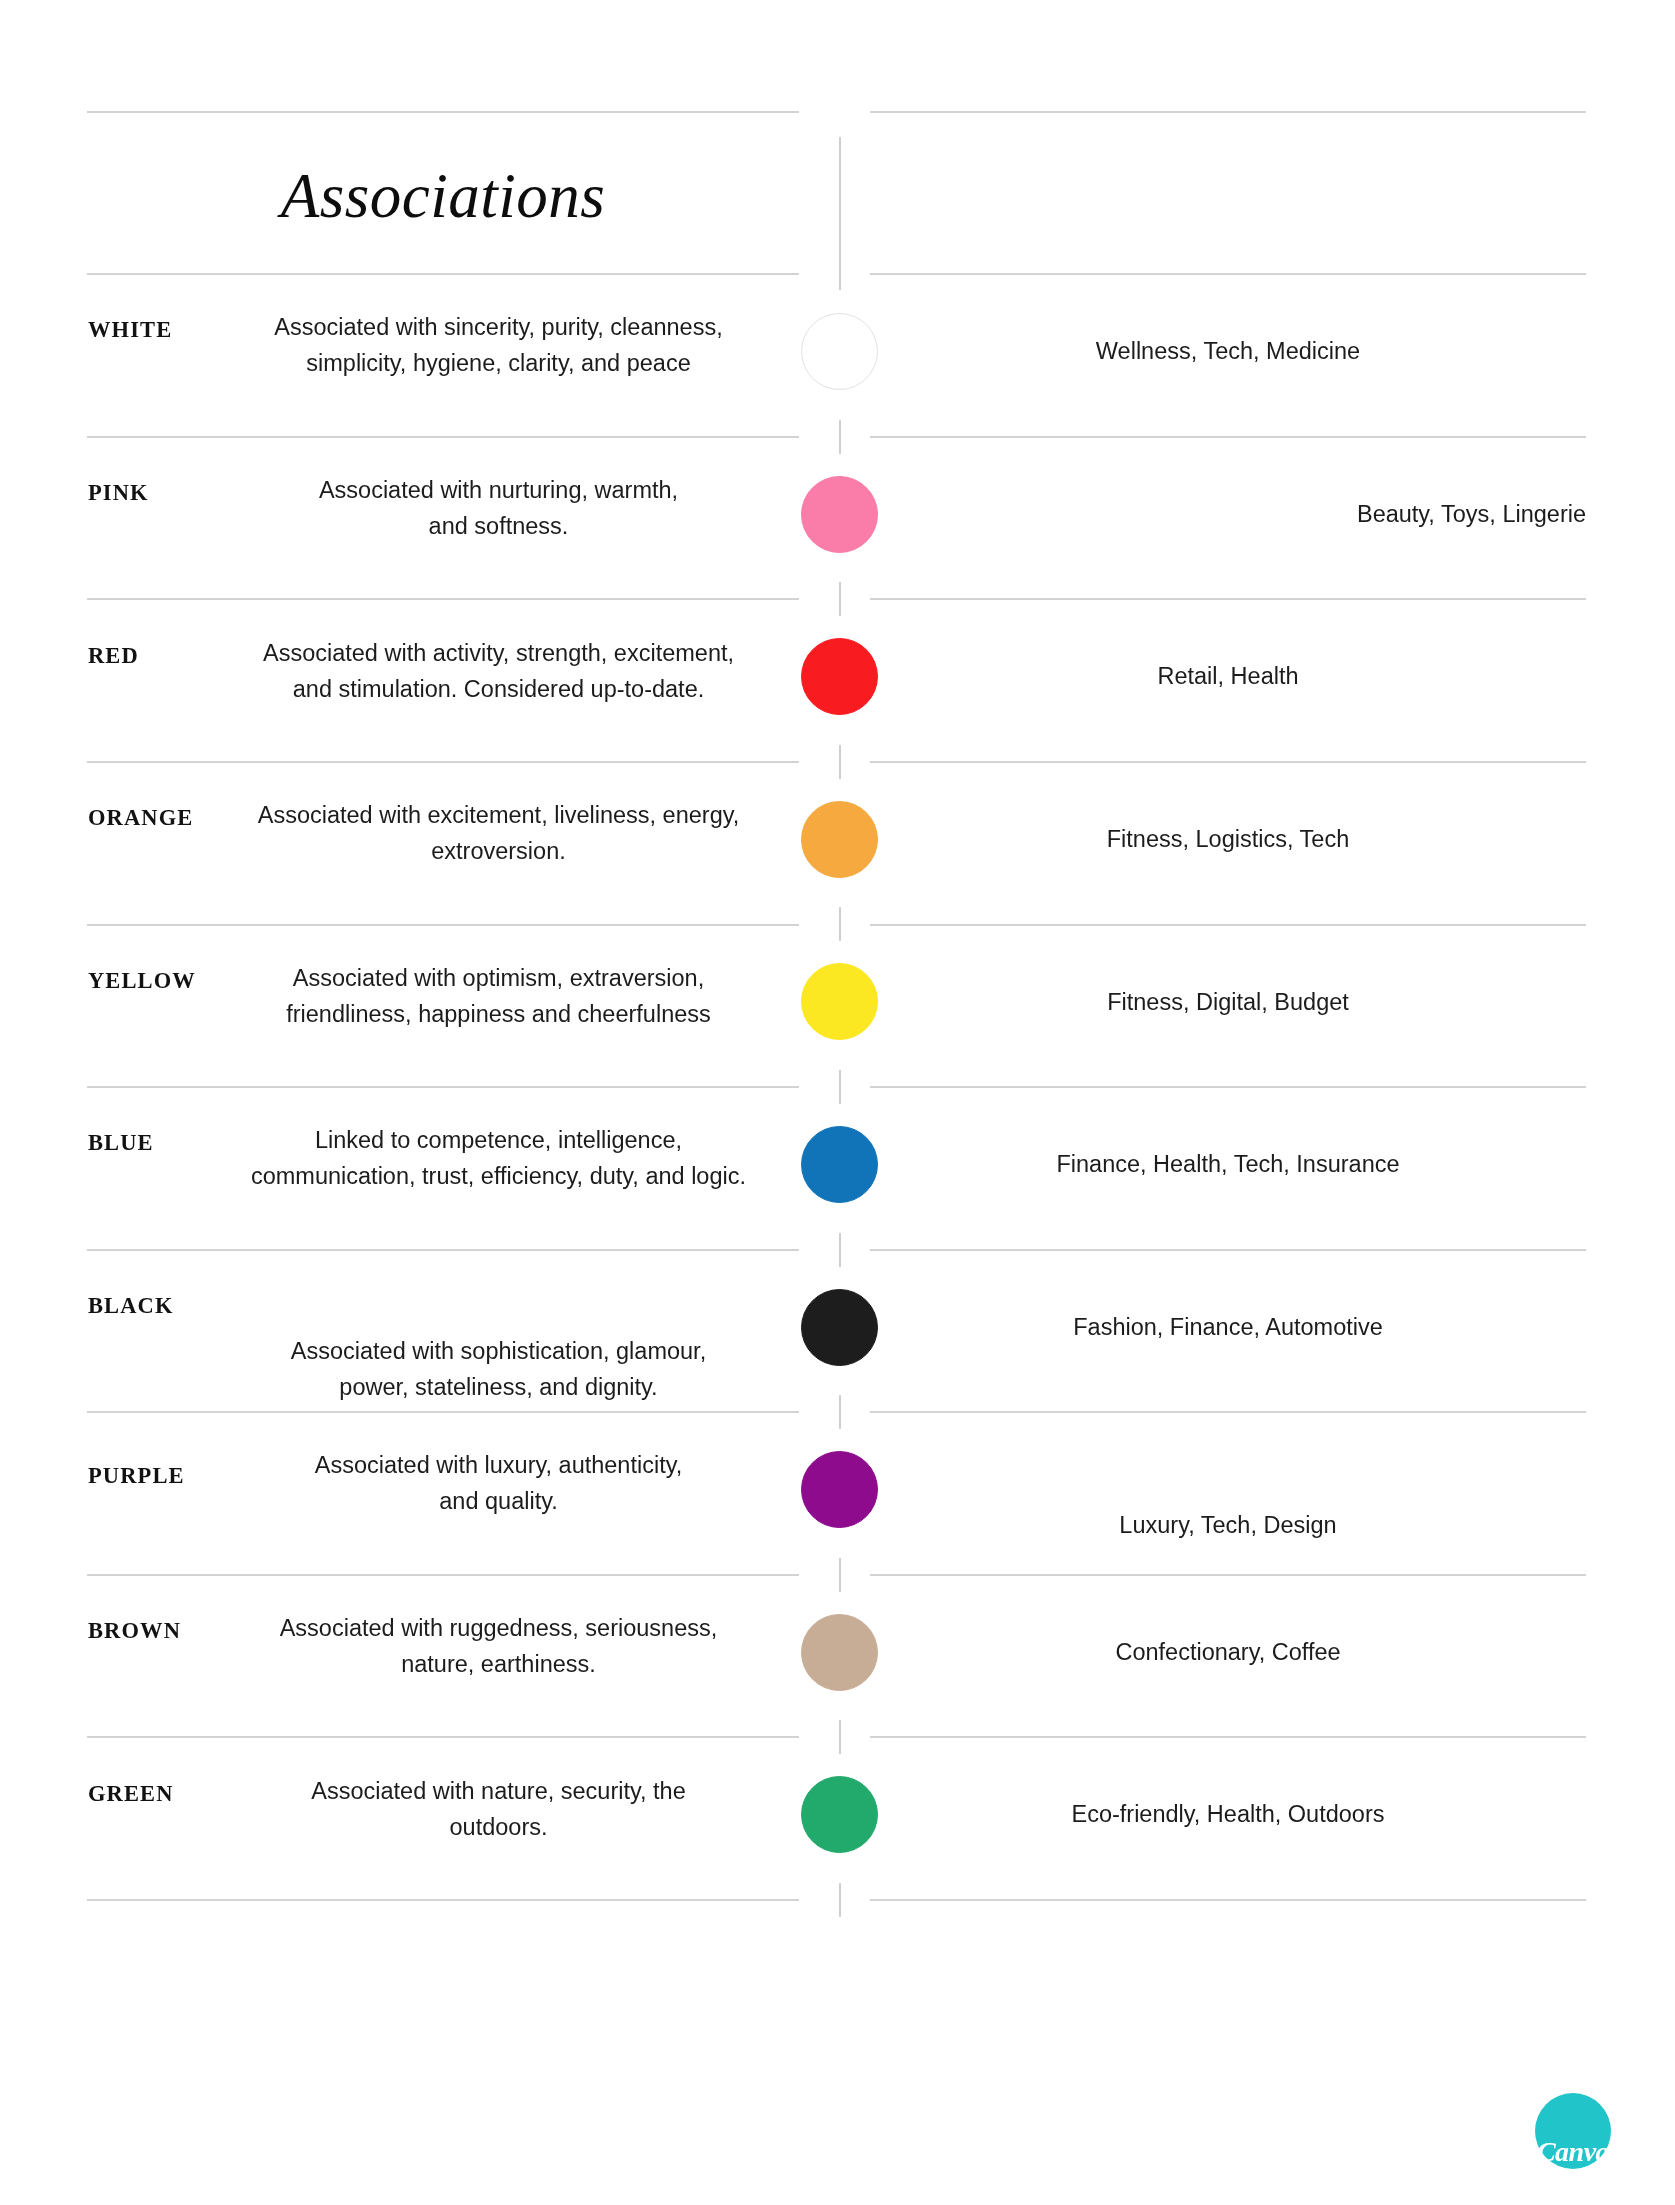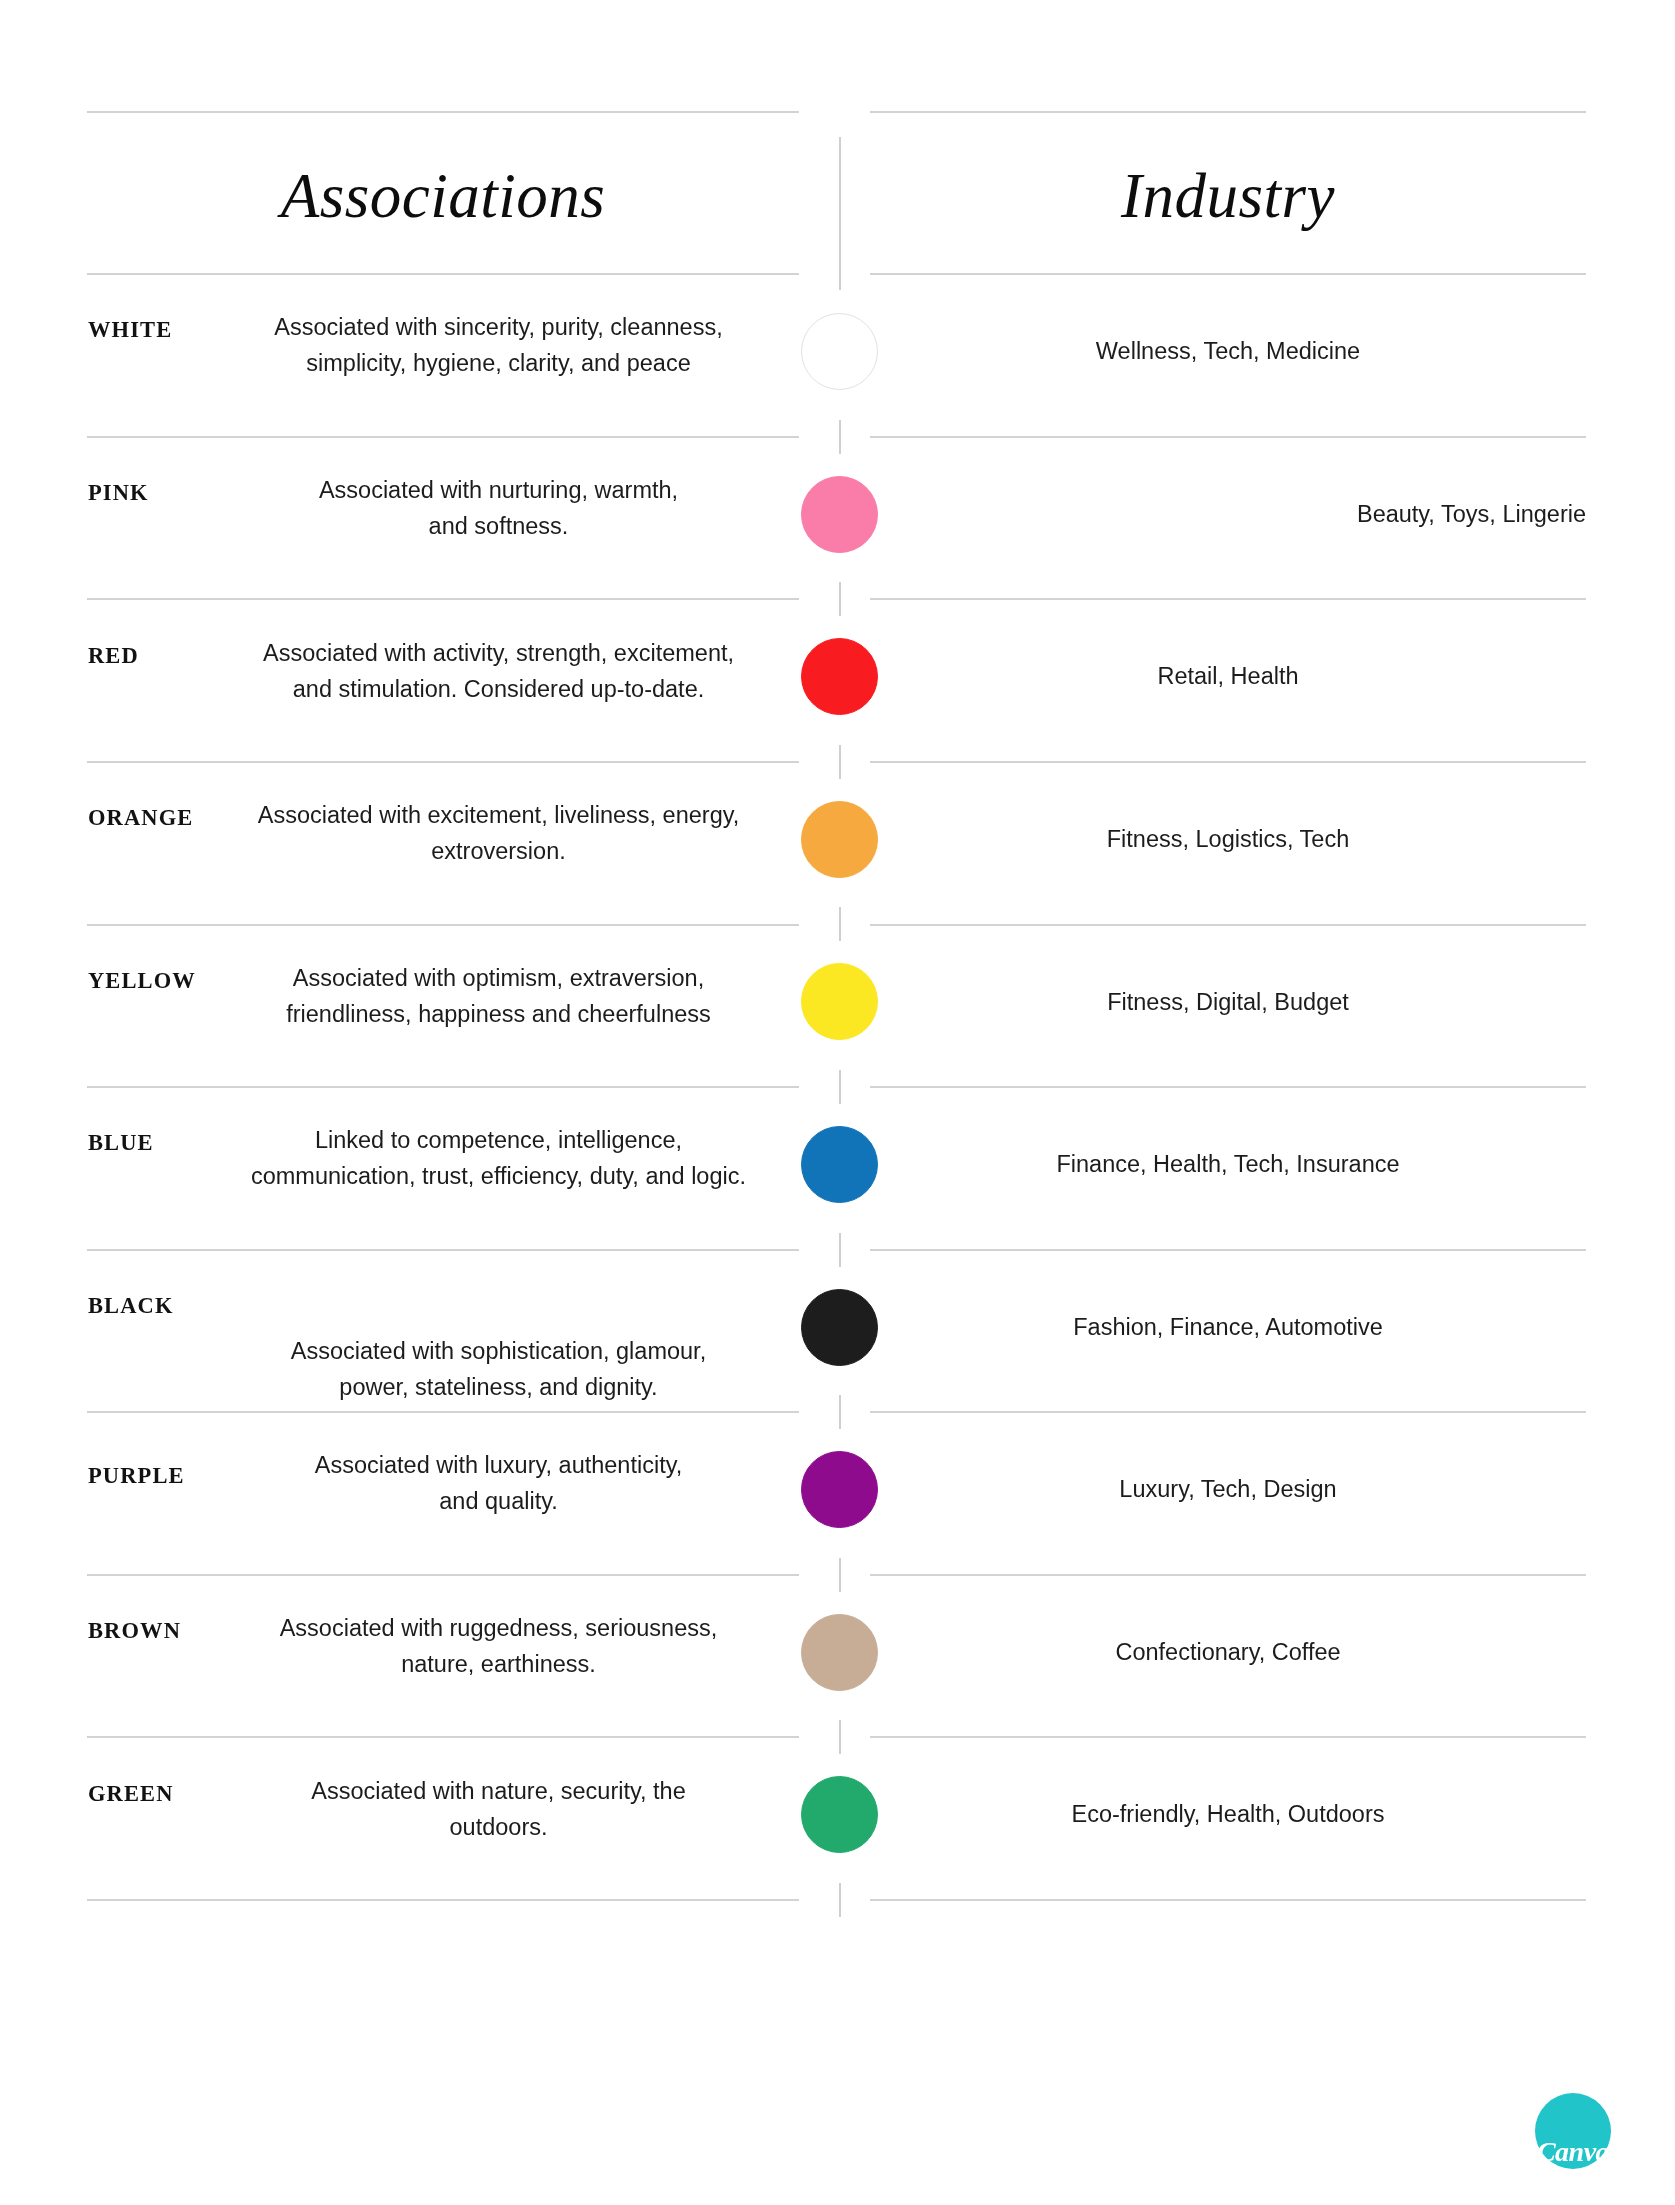--- a/index.html
+++ b/index.html
@@ -102,21 +102,20 @@
     letter-spacing:-0.5px;
     transform:translateY(-0.9px);
   }
 </style>
 </head>
 <body>
 
 <div class="sheet">
 
   <div class="hdr assoc">Associations</div>
-  <div class="hdr ind">Industry</div>
   <div id="rules-layer">
       <div class="rule left" style="top: 111px;"></div>
       <div class="rule right" style="top: 111px;"></div>
       <div class="rule left" style="top: 273px;"></div>
       <div class="rule right" style="top: 273px;"></div>
       <div class="rule left" style="top: 436px;"></div>
       <div class="rule right" style="top: 436px;"></div>
       <div class="rule left" style="top: 598px;"></div>
       <div class="rule right" style="top: 598px;"></div>
       <div class="rule left" style="top: 761px;"></div>
@@ -196,21 +195,21 @@
         <div>Associated with sophistication, glamour,</div>
         <div>power, stateliness, and dignity.</div>
       </div>
       <div class="ind-text" style="top: 1310px;">Fashion, Finance, Automotive</div>
       <div class="swatch" style="left: 801px; top: 1451px; background: rgb(142, 11, 142); border: 1.4px solid rgb(142, 11, 142);"></div>
       <div class="colorname" style="top: 1457px; margin-top: 8px;">PURPLE</div>
       <div class="assoc-text" style="top: 1448px;">
         <div>Associated with luxury, authenticity,</div>
         <div>and quality.</div>
       </div>
-      <div class="ind-text" style="top: 1472px;">Luxury, Tech, Design</div>
+      <div class="ind-text" style="top: 1508px;">Luxury, Tech, Design</div>
       <div class="swatch" style="left: 801px; top: 1614px; background: rgb(200, 173, 150); border: 1.4px solid rgb(200, 173, 150);"></div>
       <div class="colorname" style="top: 1620px;">BROWN</div>
       <div class="assoc-text" style="top: 1611px;">
         <div>Associated with ruggedness, seriousness,</div>
         <div>nature, earthiness.</div>
       </div>
       <div class="ind-text" style="top: 1635px;">Confectionary, Coffee</div>
       <div class="swatch" style="left: 801px; top: 1776px; background: rgb(34, 169, 108); border: 1.4px solid rgb(34, 169, 108);"></div>
       <div class="colorname" style="top: 1783px;">GREEN</div>
       <div class="assoc-text" style="top: 1774px;">

